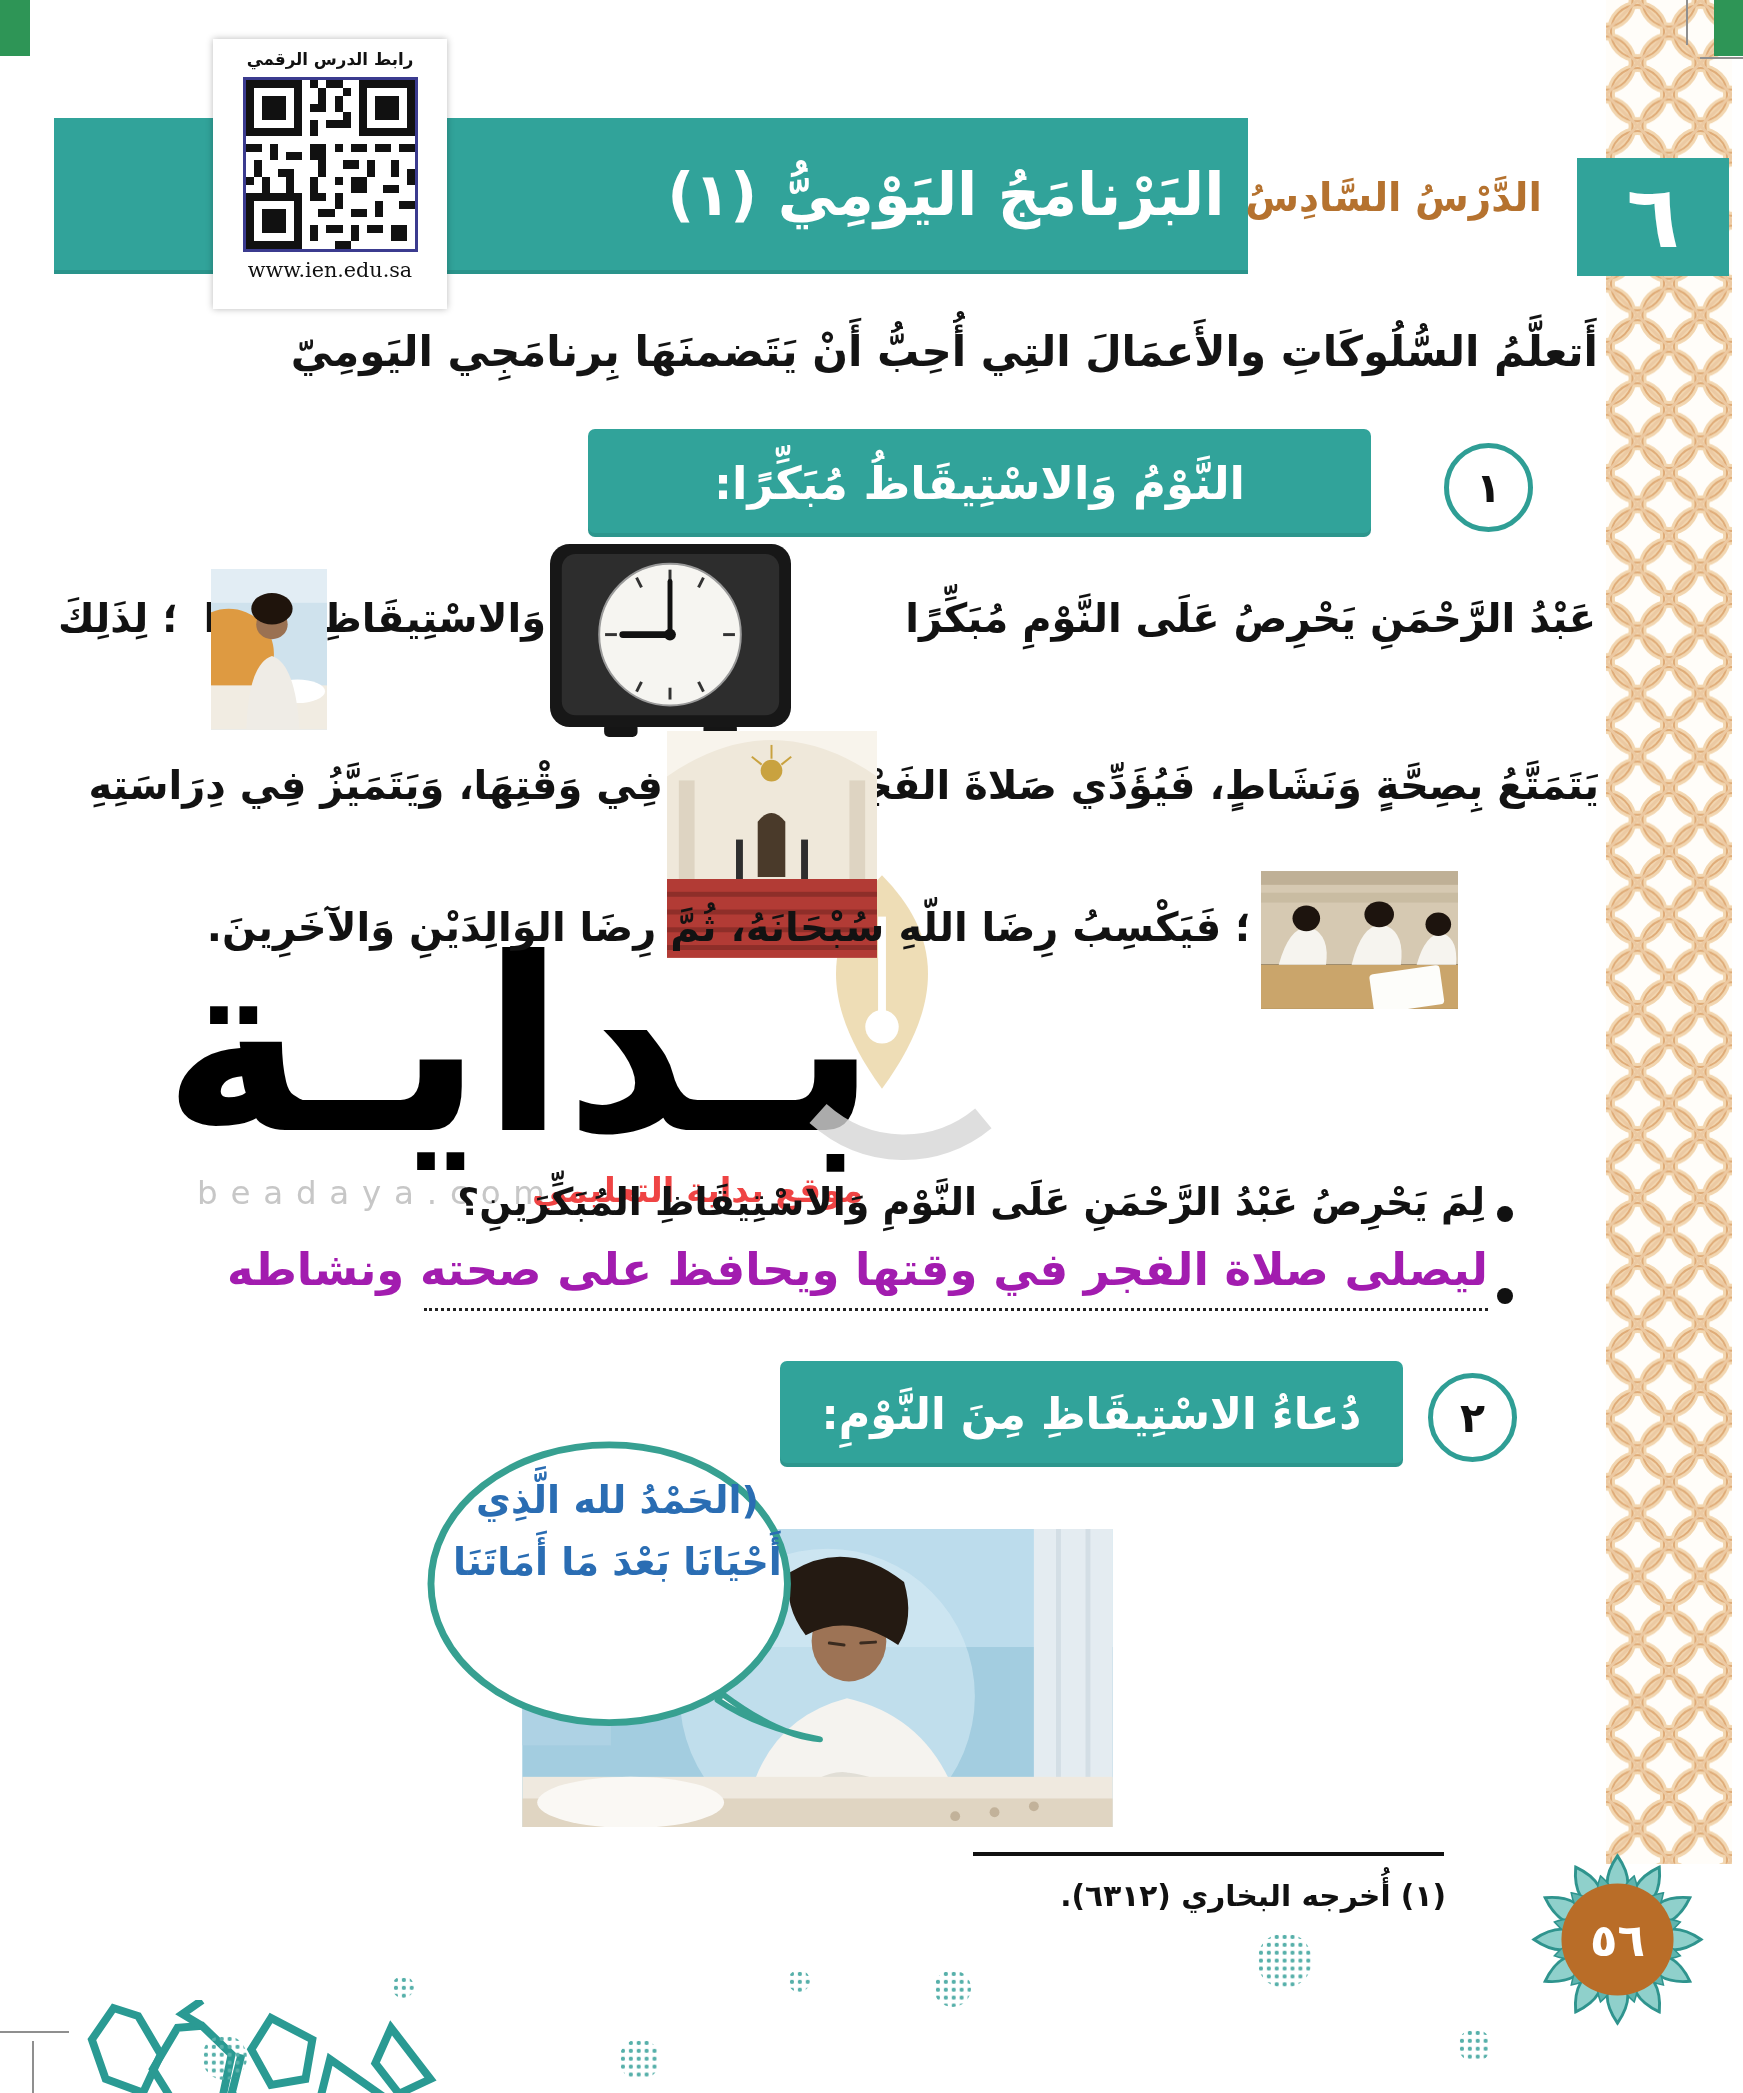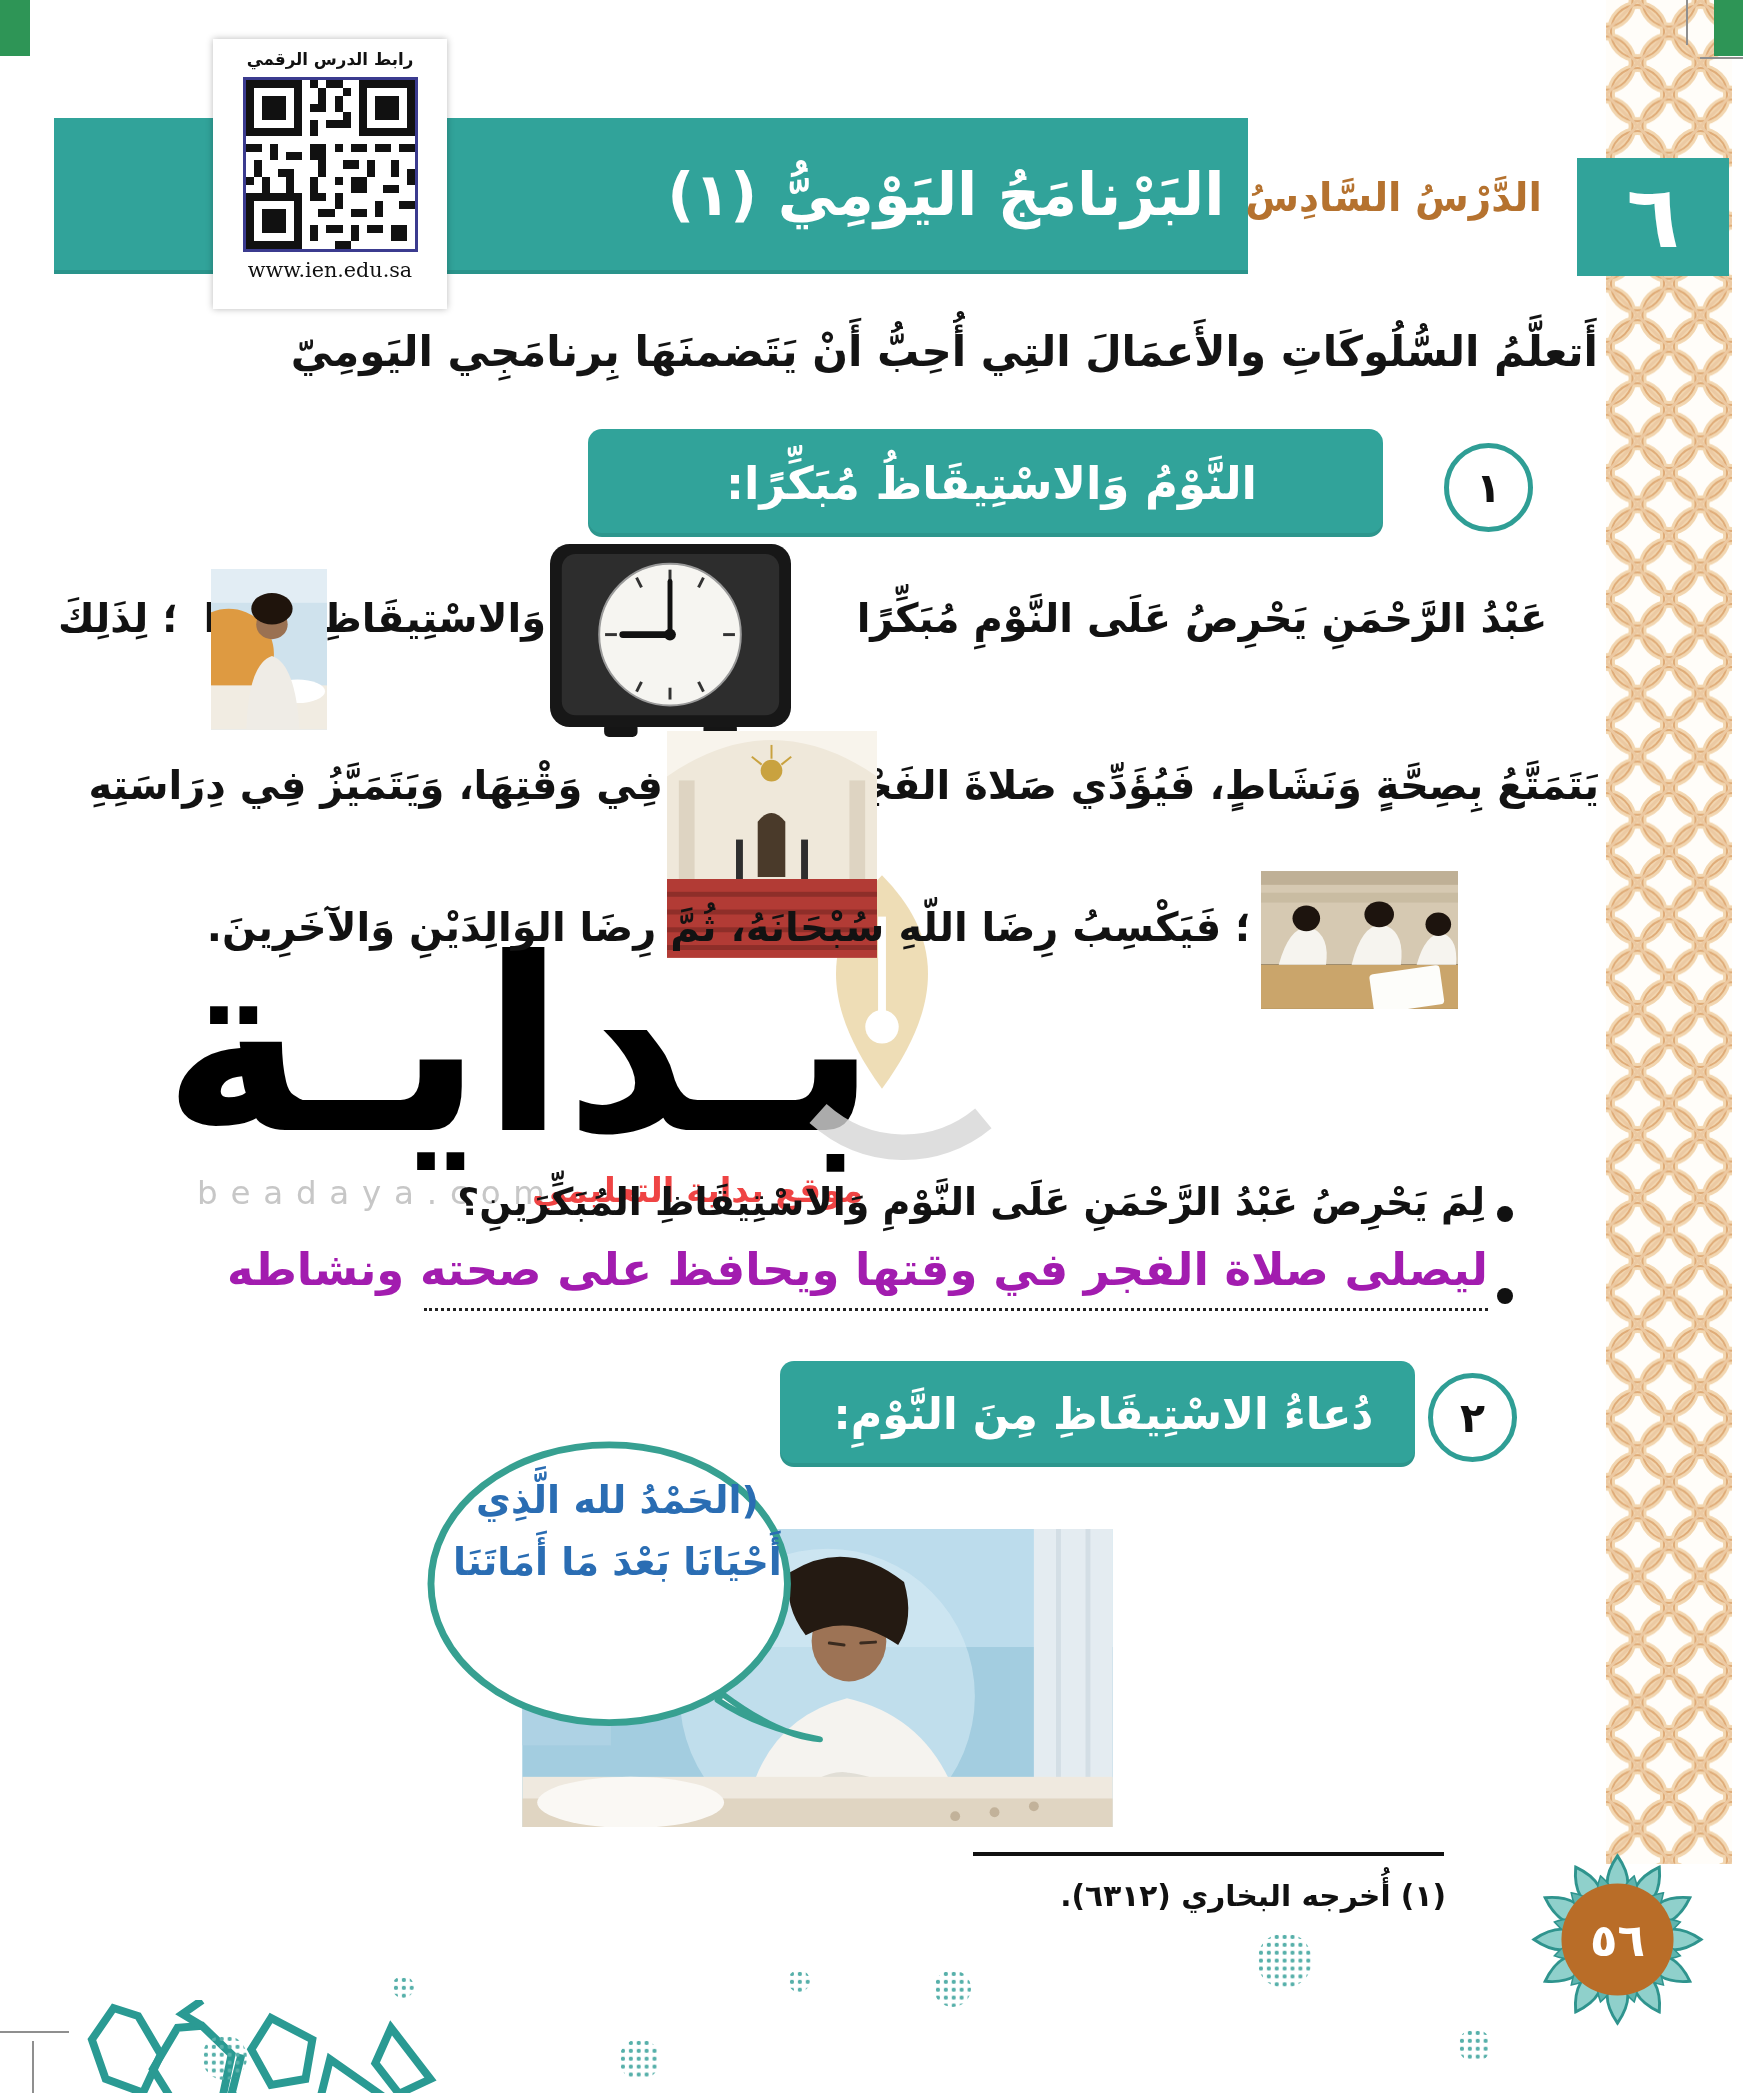--- a/index.html
+++ b/index.html
@@ -24,30 +24,30 @@
   
   #qr-card{left:213px;top:39px;width:234px;height:270px;background:#fff;z-index:5;
     box-shadow:0 0 6.9px rgba(0,0,0,.28);display:flex;flex-direction:column;align-items:center;
     justify-content:flex-start;padding-top:9.9px;box-sizing:border-box;}
   #qr-label{font-size:16.7px;font-weight:bold;color:#111;margin-bottom:7.9px;}
   #qr-url{font-family:"DejaVu Serif",serif;font-size:20.7px;color:#111;margin-top:5.9px;}
   
   #intro-text{left:325px;top:327px;width:1273px;font-size:42px;font-weight:600;color:#141414;
     text-align:right;z-index:2;}
   
-  .section-banner{background:#31a39a;border-radius:14px;color:#fff;display:flex;align-items:center;
-    justify-content:center;font-weight:bold;z-index:2;box-shadow:inset 0 -3.9px 0 rgba(0,0,0,.08);padding-left:12px;}
+  .section-banner{background:#31a39a;border-radius:7px;color:#fff;display:flex;align-items:center;
+    justify-content:center;font-weight:bold;z-index:2;box-shadow:inset 0 -3.9px 0 rgba(0,0,0,.08);}
   #section1-banner{left:588px;top:429px;width:783px;height:108px;font-size:45px;}
   #section2-banner{left:780px;top:1361px;width:623px;height:106px;font-size:43px;}
   .section-number{background:#fff;border:5.9px solid #2f9e95;border-radius:50%;color:#111;
     font-weight:bold;font-size:41px;display:flex;align-items:center;justify-content:center;z-index:2;}
   #section1-number{left:1444px;top:443px;width:79px;height:79px;}
   #section2-number{left:1428px;top:1373px;width:79px;height:79px;}
   
-  .ptext{font-size:40px;font-weight:600;color:#121212;text-align:center;z-index:2;line-height:1.25;}
+  .ptext{font-size:40px;font-weight:600;color:#121212;text-align:right;z-index:2;line-height:1.25;}
   .photo{z-index:2;}
   
   .wm{z-index:1;}
   #wm-arabic{left:163px;top:906px;font-size:241px;font-weight:bold;color:#000000;z-index:1;}
   #wm-latin{left:197px;top:1174px;font-size:32.5px;color:#c7c7c7;letter-spacing:12.8px;z-index:1;}
   #wm-tagline{left:532px;top:1170px;font-size:34px;color:#ef4444;z-index:1;font-weight:bold;}
   
   .bullet-dot{width:15.8px;height:15.8px;border-radius:50%;background:#111;z-index:2;}
   #question-text{left:443px;top:1164px;width:1042px;font-size:38px;font-weight:600;color:#121212;
     text-align:right;z-index:2;margin-top:16px;}

